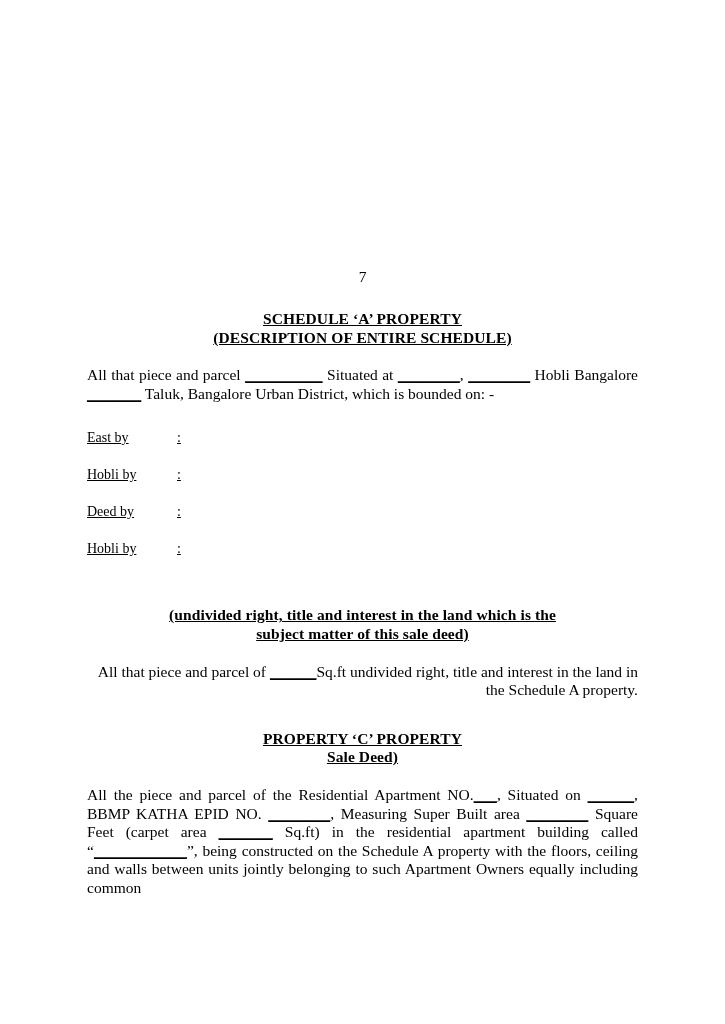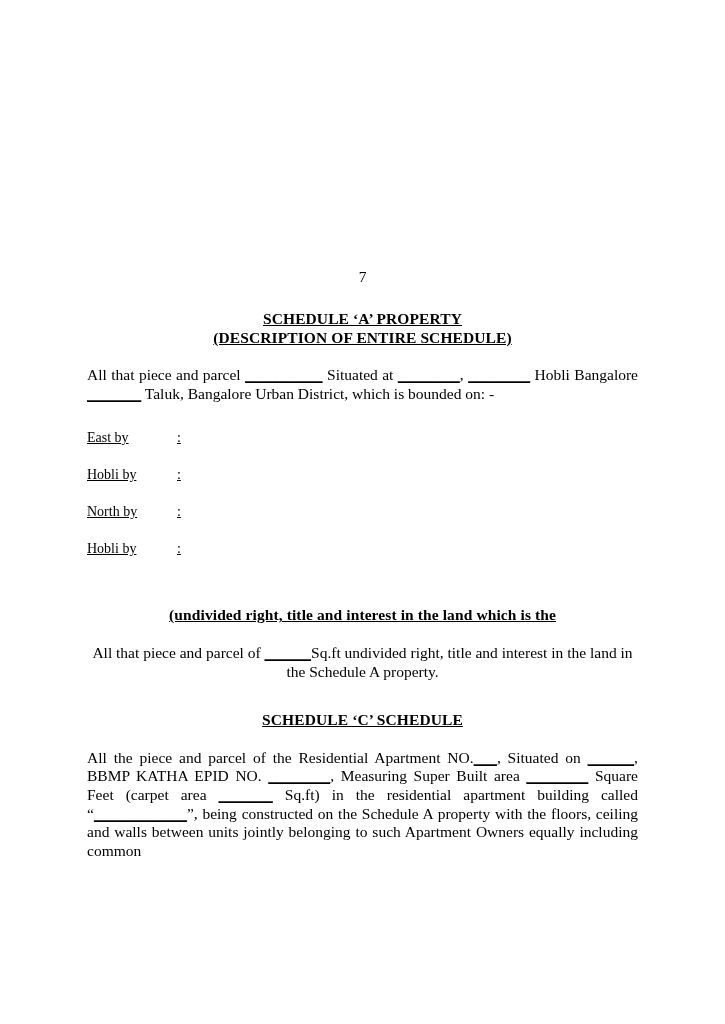--- a/index.html
+++ b/index.html
@@ -48,21 +48,21 @@
     text-decoration: underline;
   }
   .para {
     font-size: 15.5px;
     line-height: 18.6px;
     margin: 0;
     text-align: justify;
     text-justify: inter-word;
   }
   .para-ragged {
-    text-align: center;
+    text-align: right;
   }
   .gap-after-heading { height: 19px; }
   .gap-before-heading-b { height: 29px; }
   .gap-before-heading-c { height: 30px; }
   .gap-before-para { height: 19px; }
 
   .dir-list {
     margin: 0;
     padding: 0;
   }
@@ -116,45 +116,47 @@
         <span class="dir-label">East by</span>
         <span class="dir-colon">:</span>
         <span class="dir-value"></span>
       </div>
       <div class="dir-row">
         <span class="dir-label">Hobli by</span>
         <span class="dir-colon">:</span>
         <span class="dir-value"></span>
       </div>
       <div class="dir-row">
-        <span class="dir-label">North by</span>
+        <span class="dir-label">Deed by</span>
         <span class="dir-colon">:</span>
         <span class="dir-value"></span>
       </div>
       <div class="dir-row">
         <span class="dir-label">Hobli by</span>
         <span class="dir-colon">:</span>
         <span class="dir-value"></span>
       </div>
     </div>
 
     <div class="gap-before-heading-b"></div>
 
     <div class="heading-block">
       <div class="heading">(undivided right, title and interest in the land which is the</div>
+      <div class="heading">subject matter of this sale deed)</div>
     </div>
 
     <div class="gap-before-para"></div>
 
     <p class="para para-ragged"><span>All that piece and parcel of </span><span class="blank">______</span><span>Sq.ft undivided right, title and interest in the land in the Schedule A property.</span></p>
 
     <div class="gap-before-heading-c"></div>
 
     <div class="heading-block">
-      <div class="heading">SCHEDULE ‘C’ SCHEDULE</div>
+      <div class="heading">PROPERTY ‘C’ PROPERTY</div>
+      <div class="heading">Sale Deed)</div>
     </div>
 
     <div class="gap-before-para"></div>
 
     <p class="para"><span>All the piece and parcel of the Residential Apartment NO.</span><span class="blank">___</span><span>, Situated on </span><span class="blank">______</span><span>, BBMP KATHA EPID NO. </span><span class="blank">________</span><span>, Measuring Super Built area </span><span class="blank">________</span><span> Square Feet (carpet area </span><span class="blank">_______</span><span> Sq.ft) in the residential apartment building called “</span><span class="blank">____________</span><span>”, being constructed on the Schedule A property with the floors, ceiling and walls between units jointly belonging to such Apartment Owners equally including common</span></p>
 
   </div>
 </div>
 
 </body></html>

